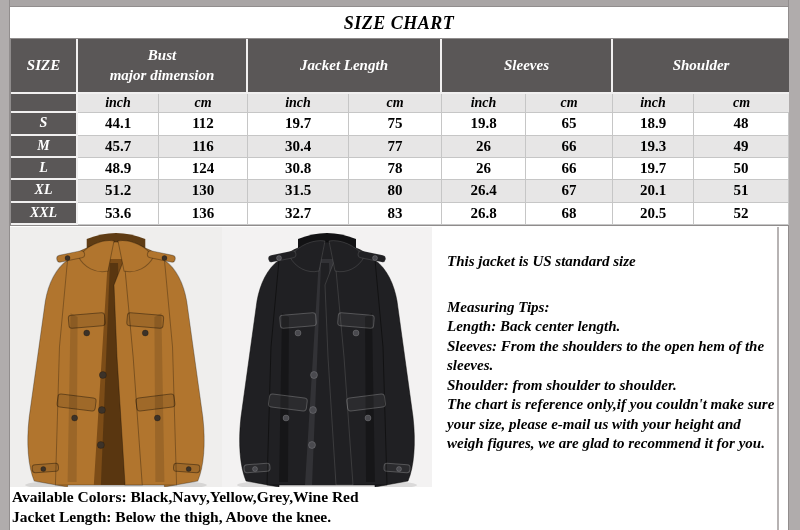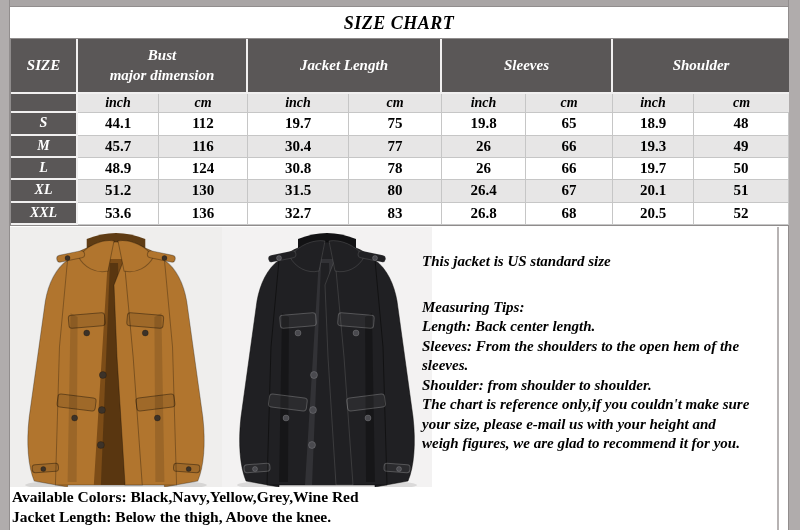--- a/index.html
+++ b/index.html
@@ -50,21 +50,21 @@
   th:last-child, td:last-child { border-right:none; }
 
   .photo {
     position:absolute; top:227px; height:260px;
   }
   .photo svg { display:block; width:100%; height:100%; }
   .photo-left  { left:10px;  width:212px; }
   .photo-right { left:222px; width:210px; }
 
   .info {
-    position:absolute; left:422px; top:252px; width:330px;
+    position:absolute; left:447px; top:252px; width:330px;
     font-weight:bold; font-style:italic; font-size:15px; line-height:19.5px;
   }
   .info .standard { margin-bottom:26px; }
   .info .notice-gap { margin-top:18px; }
 
   .vline { position:absolute; left:777px; top:227px; width:2px; height:303px; background:var(--divider); }
 
   .footer {
     position:absolute; left:12px; top:487px; width:430px;
     font-weight:bold; font-size:15.5px; line-height:20px;

